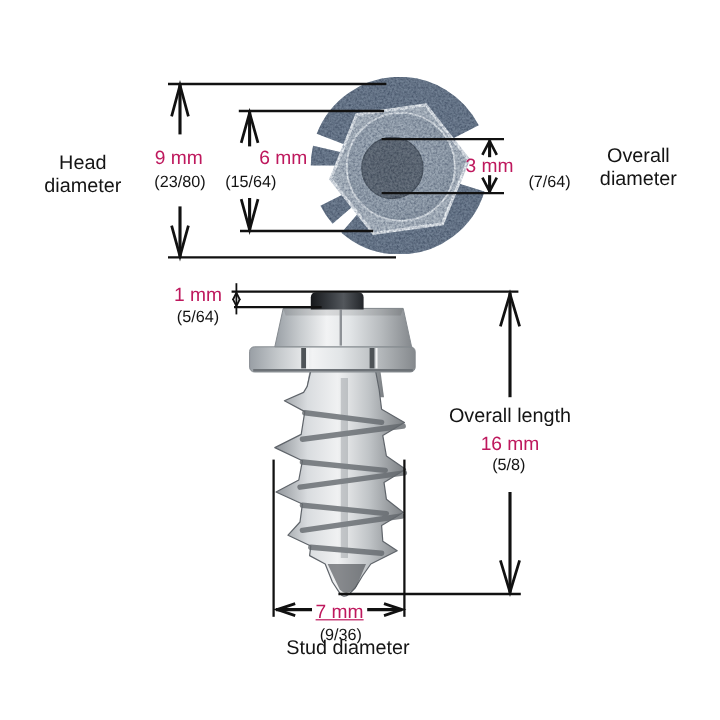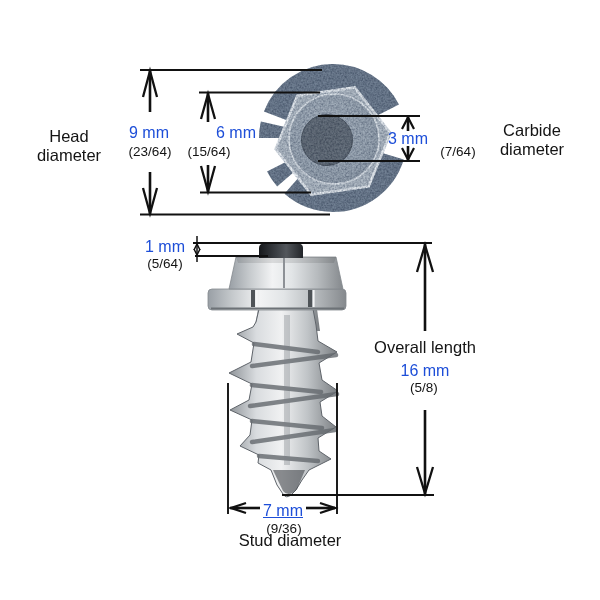--- a/index.html
+++ b/index.html
@@ -6,21 +6,21 @@
     --background:#ffffff;
     --line:#111111;
   }
   html,body{margin:0;padding:0;background:#e9e9e9;}
   .page{
     position:relative;width:600px;height:600px;background:var(--background);
     font-family:"Liberation Sans", sans-serif;color:var(--line);
     overflow:hidden;margin:0 auto;
   }
   .lbl{position:absolute;text-align:center;line-height:19px;font-size:16.5px;color:#141414;}
-  .val{position:absolute;text-align:center;font-size:16px;line-height:17px;color:#1d4ed8;}
+  .val{position:absolute;text-align:center;font-size:16px;line-height:17px;color:#be185d;}
   .frac{position:absolute;text-align:center;font-size:13.5px;line-height:15px;color:#141414;}
   svg.diagram{position:absolute;left:0;top:0;}
 </style>
 </head>
 <body>
 
 <div class="page">
 
   <svg class="diagram" width="600" height="600" viewBox="0 0 600 600">
     <defs>
@@ -164,30 +164,30 @@
       </g>
     </g>
   </svg>
 
   <div class="lbl" style="left:9px;top:127px;width:120px;">
     <div>Head</div>
     <div>diameter</div>
   </div>
 
   <div class="val" style="left:109px;top:124px;width:80px;">9 mm</div>
-  <div class="frac" style="left:110px;top:144px;width:80px;">(23/64)</div>
+  <div class="frac" style="left:110px;top:144px;width:80px;">(23/80)</div>
 
   <div class="val" style="left:168px;top:124px;width:80px;padding-left:28px;">6 mm</div>
   <div class="frac" style="left:169px;top:144px;width:80px;">(15/64)</div>
 
   <div class="val" style="left:368px;top:130px;width:80px;">3 mm</div>
   <div class="frac" style="left:418px;top:144px;width:80px;">(7/64)</div>
 
   <div class="lbl" style="left:472px;top:121px;width:120px;">
-    <div>Carbide</div>
+    <div>Overall</div>
     <div>diameter</div>
   </div>
 
   <div class="val" style="left:125px;top:238px;width:80px;">1 mm</div>
   <div class="frac" style="left:125px;top:256px;width:80px;">(5/64)</div>
 
   <div class="lbl" style="left:355px;top:338px;width:140px;">Overall length</div>
   <div class="val" style="left:385px;top:362px;width:80px;">16 mm</div>
   <div class="frac" style="left:384px;top:380px;width:80px;">(5/8)</div>
 

